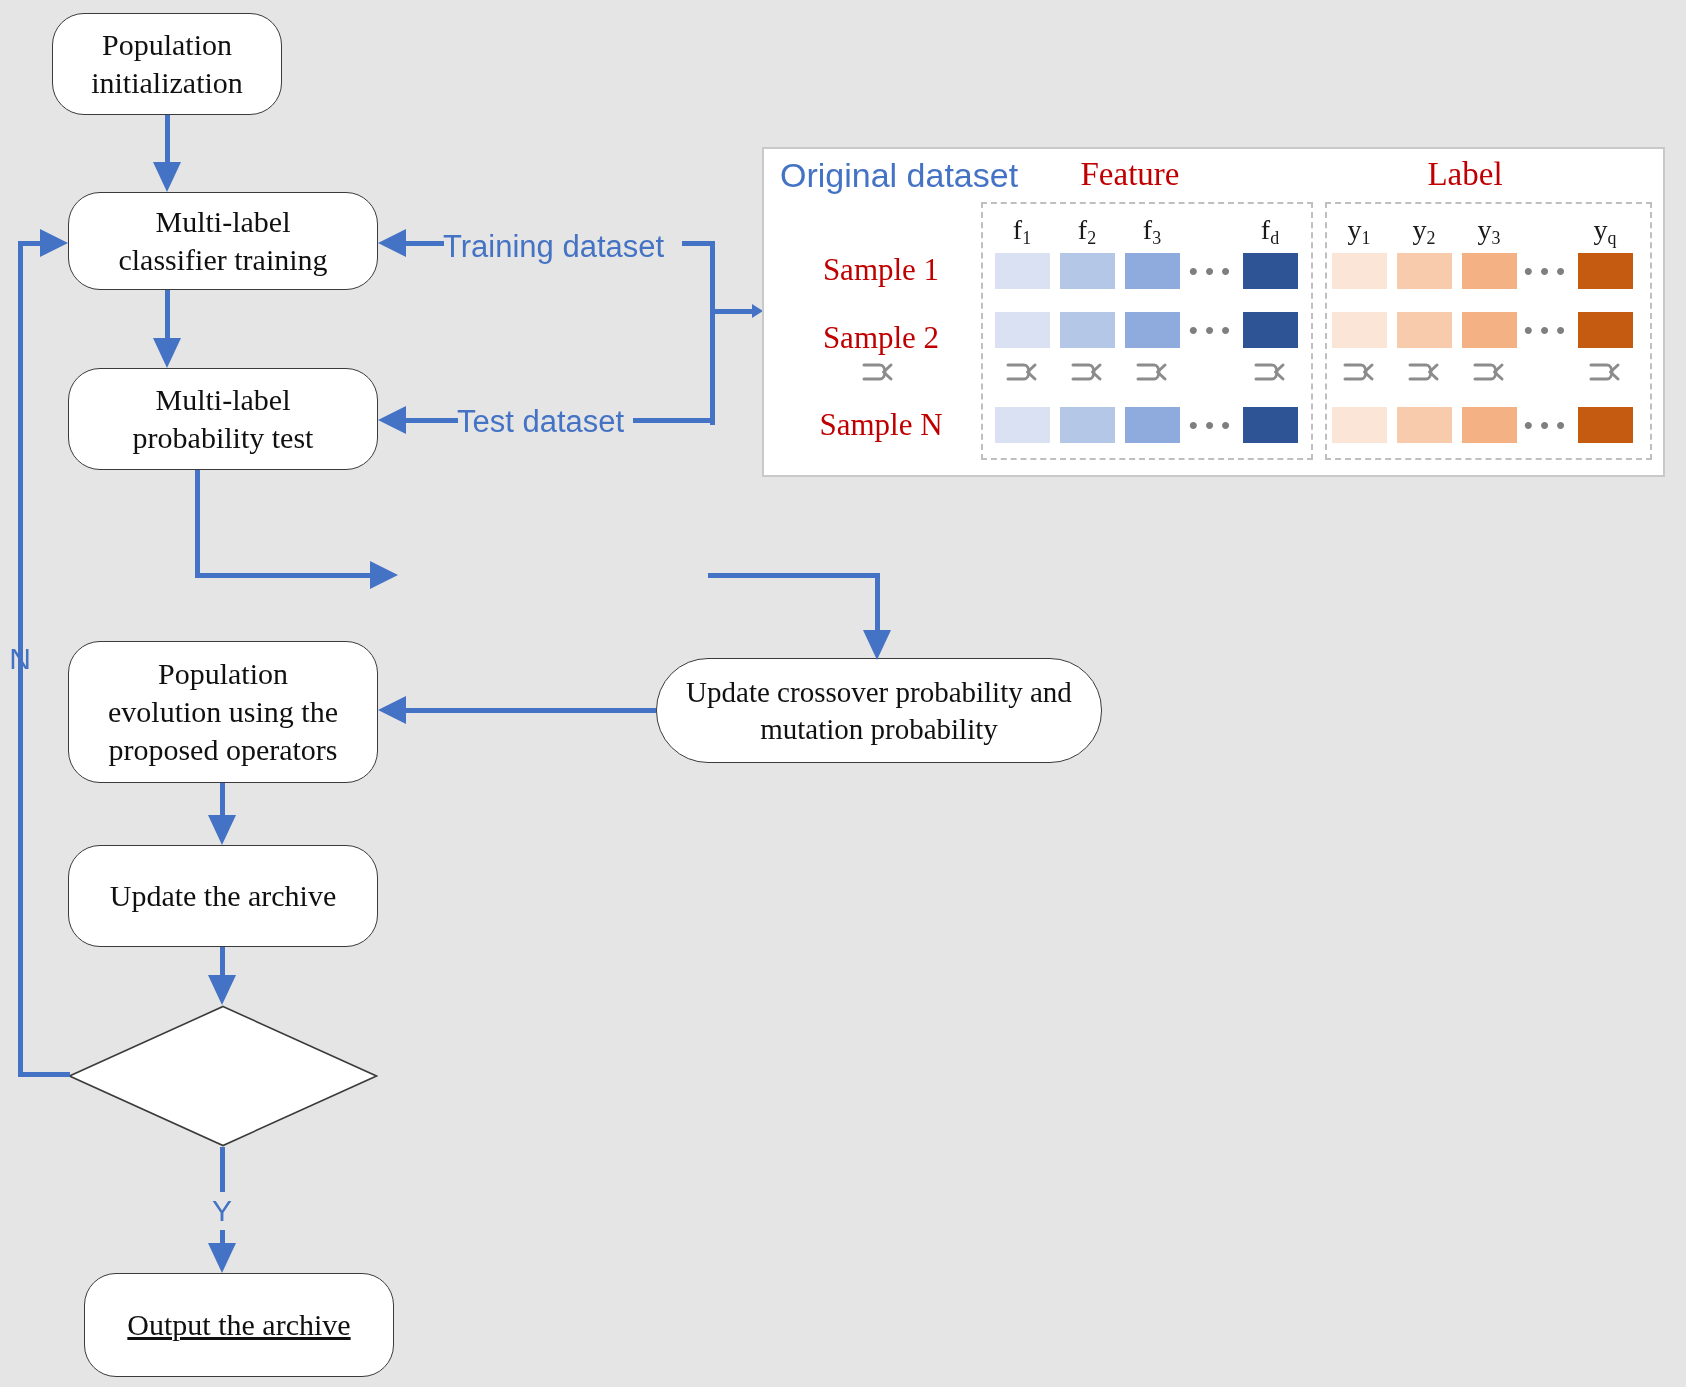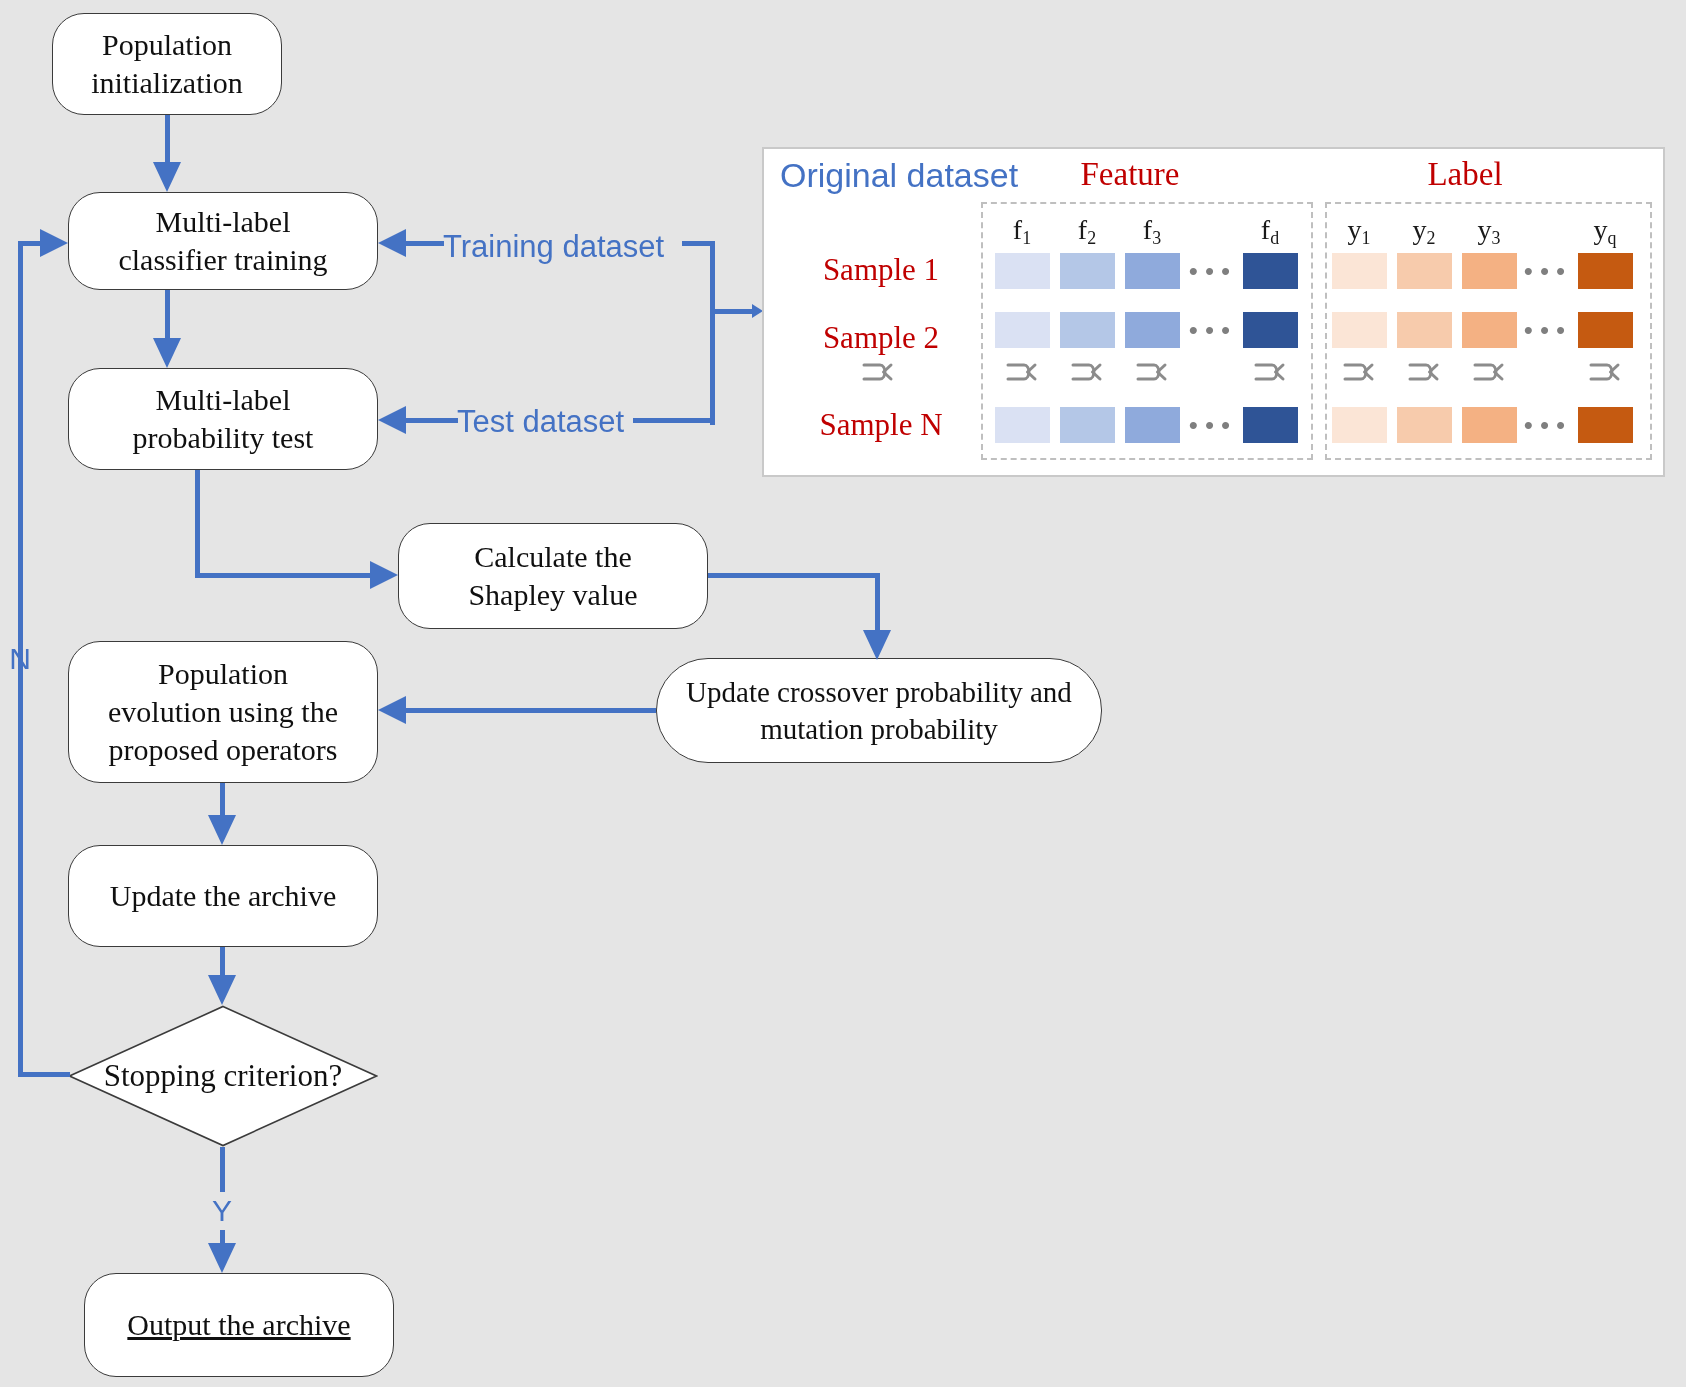--- a/index.html
+++ b/index.html
@@ -71,44 +71,39 @@
   <div class="node" style="left:68px; top:192px; width:310px; height:98px;">
     <span>Multi-label</span>
     <span>classifier training</span>
   </div>
 
   <div class="node" style="left:68px; top:368px; width:310px; height:102px;">
     <span>Multi-label</span>
     <span>probability test</span>
   </div>
 
-  <div class="node" style="left:398px; top:523px; width:310px; height:106px;">
-    <span>Calculate the</span>
-    <span>Shapley value</span>
-  </div>
 
   <div class="node pill" style="left:656px; top:658px; width:446px; height:105px;">
     <span>Update crossover probability and</span>
     <span>mutation probability</span>
   </div>
 
   <div class="node" style="left:68px; top:641px; width:310px; height:142px;">
     <span>Population</span>
     <span>evolution using the</span>
     <span>proposed operators</span>
   </div>
 
   <div class="node" style="left:68px; top:845px; width:310px; height:102px;">
     <span>Update the archive</span>
   </div>
 
   <svg class="diamond-svg" width="310" height="142" viewBox="0 0 310 142">
     <polygon points="155,1.5 308.5,71 155,140.5 1.5,71"></polygon>
   </svg>
-  <div class="diamond-label">Stopping criterion?</div>
 
   <div class="node" style="left:84px; top:1273px; width:310px; height:104px;text-decoration:underline;">
     <span>Output the archive</span>
   </div>
 
   <div class="ln" style="left:165px; top:115px; width:5px; height:47px;"></div>
   <div class="ah ah-down" style="left:153px; top:162px;"></div>
 
   <div class="ln" style="left:165px; top:290px; width:5px; height:48px;"></div>
   <div class="ah ah-down" style="left:153px; top:338px;"></div>

